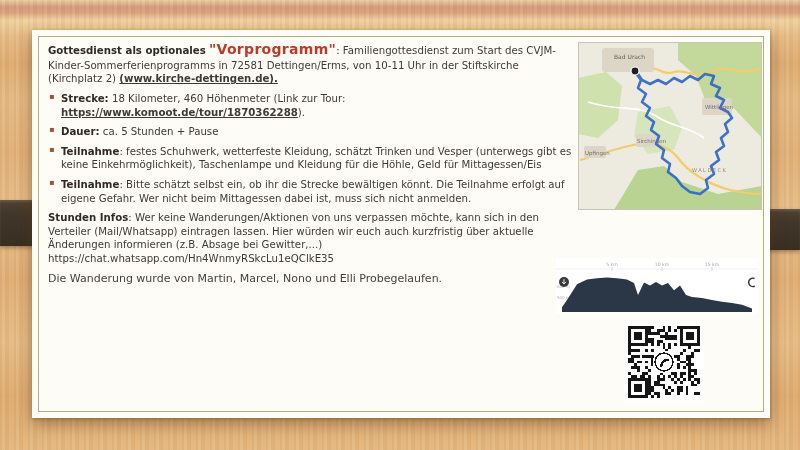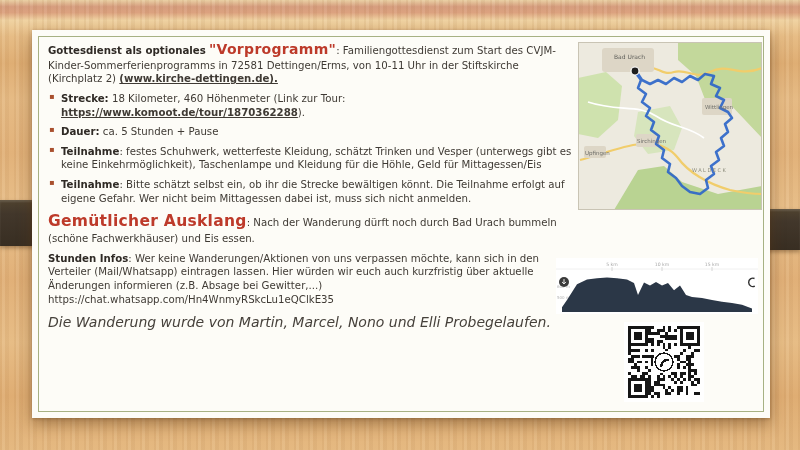--- a/index.html
+++ b/index.html
@@ -27,21 +27,21 @@
             font-size:10.2px;line-height:1.33;}
   .text-col p{margin:0 0 6.5px 0;}
   .b{font-weight:bold;color:#2f2a25;}
   .hl{color:var(--red,#bd3a2a);font-weight:bold;font-size:14px;letter-spacing:0.3px;}
   .hl-lg{color:var(--red,#bd3a2a);font-weight:bold;font-size:15.5px;letter-spacing:0.3px;}
   .link{text-decoration:underline;color:inherit;cursor:pointer;font-weight:bold;}
   .ul{text-decoration:underline;}
   .rule-fill{display:inline-block;width:262px;height:10px;border-bottom:1px solid #8f9268;}
   .bullet{position:relative;padding-left:13px;margin:0 0 6px 0;}
   .bullet .marker{position:absolute;left:1px;top:0;font-size:8px;color:var(--bullet,#a9502e);}
-  .footnote{font-size:14px;color:#46413b;margin-top:3px;font-style:italic;}
+  .footnote{font-size:11px;color:#46413b;margin-top:3px;}
   .map-box{position:absolute;left:546px;top:12px;width:184px;height:168px;}
   .map-box svg{display:block;}
   .profile-box{position:absolute;left:524px;top:228px;width:202px;height:56px;background:#fff;}
   .qr-box{position:absolute;left:592px;top:292px;width:80px;height:80px;background:#fff;
           display:flex;align-items:center;justify-content:center;}
 </style>
 </head>
 <body>
 
 <div class="slide">
@@ -59,21 +59,20 @@
 
 
       <div class="bullet"><span class="marker">▪</span><span class="b">Strecke:</span><span> 18 Kilometer, 460 Höhenmeter (Link zur Tour: </span><span class="link">https://www.komoot.de/tour/1870362288</span><span>).</span></div>
 
       <div class="bullet"><span class="marker">▪</span><span class="b">Dauer:</span><span> ca. 5 Stunden + Pause</span></div>
 
       <div class="bullet"><span class="marker">▪</span><span class="b">Teilnahme</span><span>: festes Schuhwerk, wetterfeste Kleidung, schätzt Trinken und Vesper (unterwegs gibt es keine Einkehrmöglichkeit), Taschenlampe und Kleidung für die Höhle, Geld für Mittagessen/Eis</span></div>
 
       <div class="bullet"><span class="marker">▪</span><span class="b">Teilnahme</span><span>: Bitte schätzt selbst ein, ob ihr die Strecke bewältigen könnt. Die Teilnahme erfolgt auf eigene Gefahr. Wer nicht beim Mittagessen dabei ist, muss sich nicht anmelden.</span></div>
 
-      <p><span class="hl-lg">Gemütlicher Ausklang</span><span>: Nach der Wanderung dürft noch durch Bad Urach bummeln (schöne Fachwerkhäuser) und Eis essen.</span></p>
 
 
       <p><span class="b">Stunden Infos</span><span>: Wer keine Wanderungen/Aktionen von uns verpassen möchte, kann sich in den Verteiler (Mail/Whatsapp) eintragen lassen. Hier würden wir euch auch kurzfristig über aktuelle Änderungen informieren (z.B. Absage bei Gewitter,...) </span><span>https://chat.whatsapp.com/Hn4WnmyRSkcLu1eQClkE35</span></p>
 
       <p class="footnote">Die Wanderung wurde von Martin, Marcel, Nono und Elli Probegelaufen.</p>
     </div>
 
     <div class="map-box">
       <svg width="184" height="168" viewBox="0 0 184 168">
         <rect x="0" y="0" width="184" height="168" fill="#edeadf"></rect>

